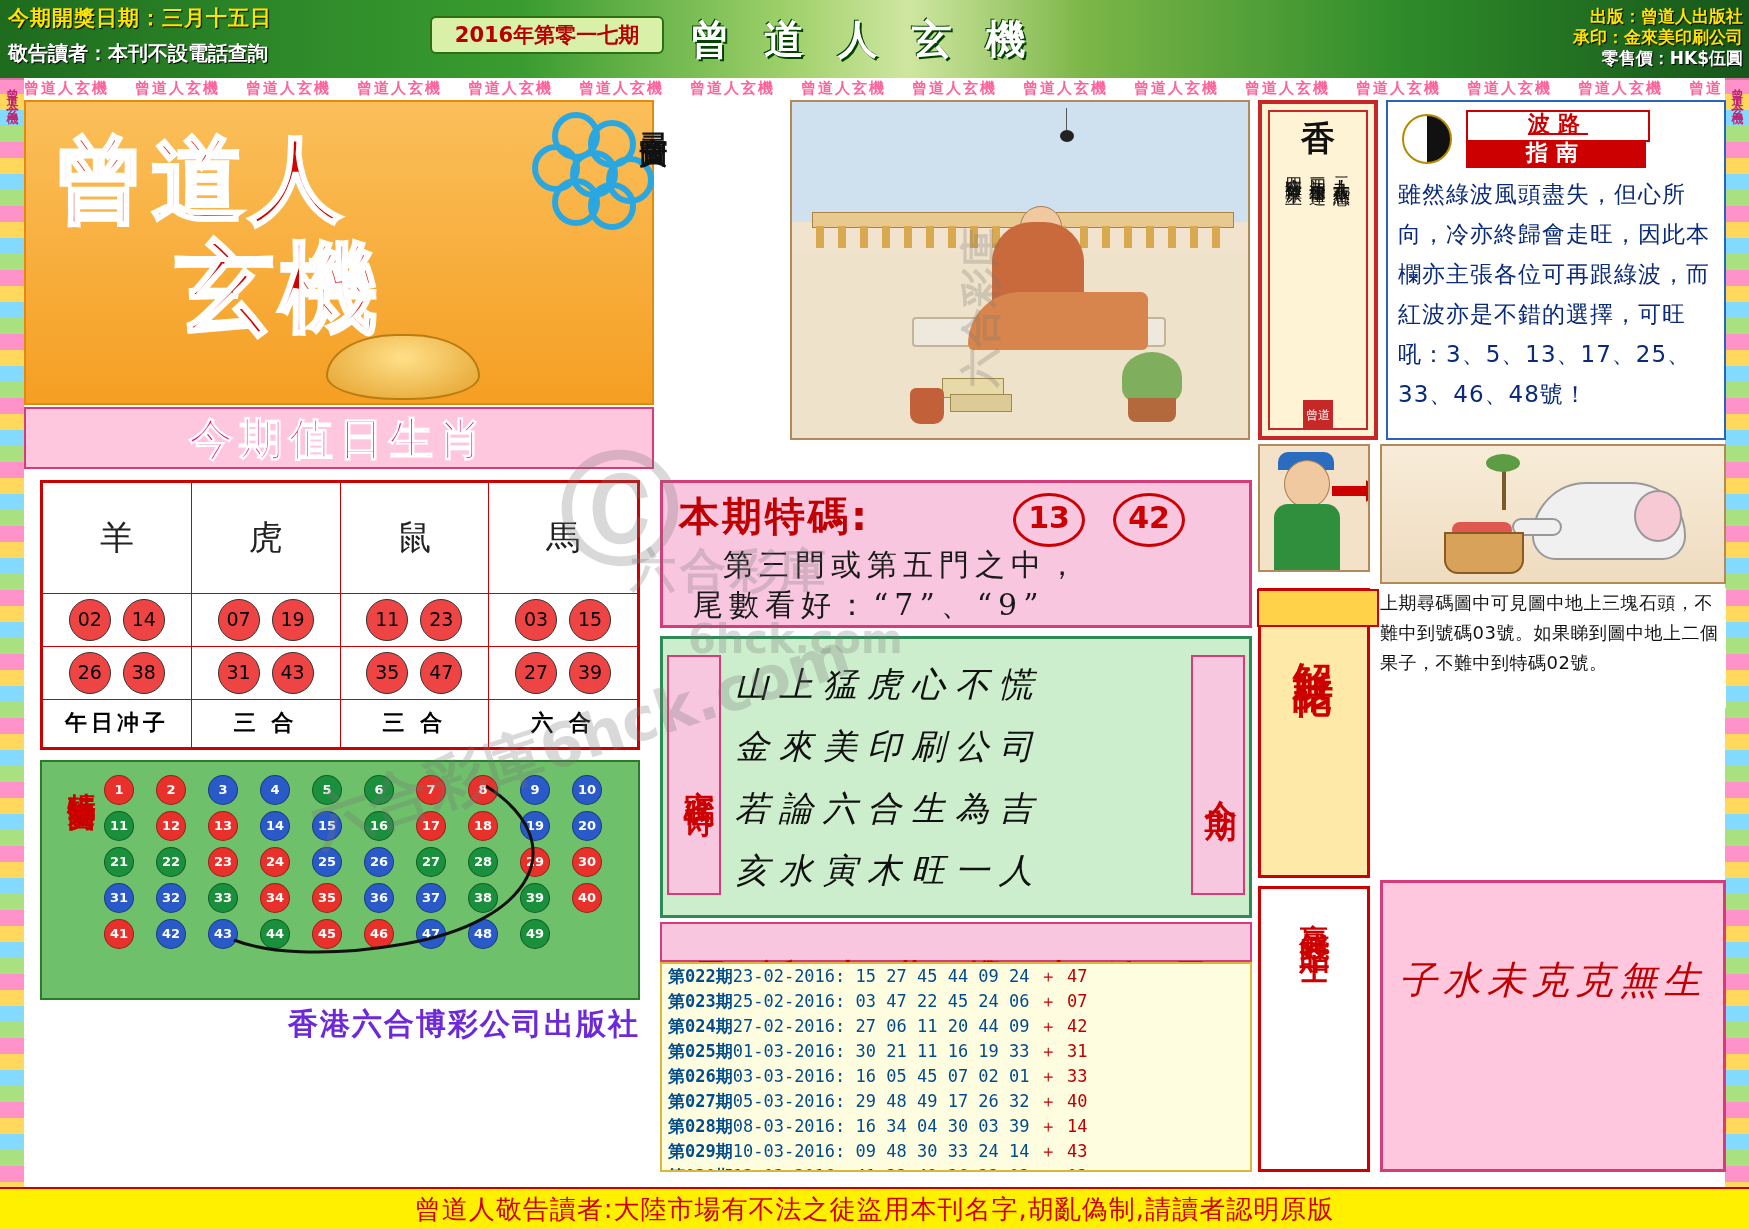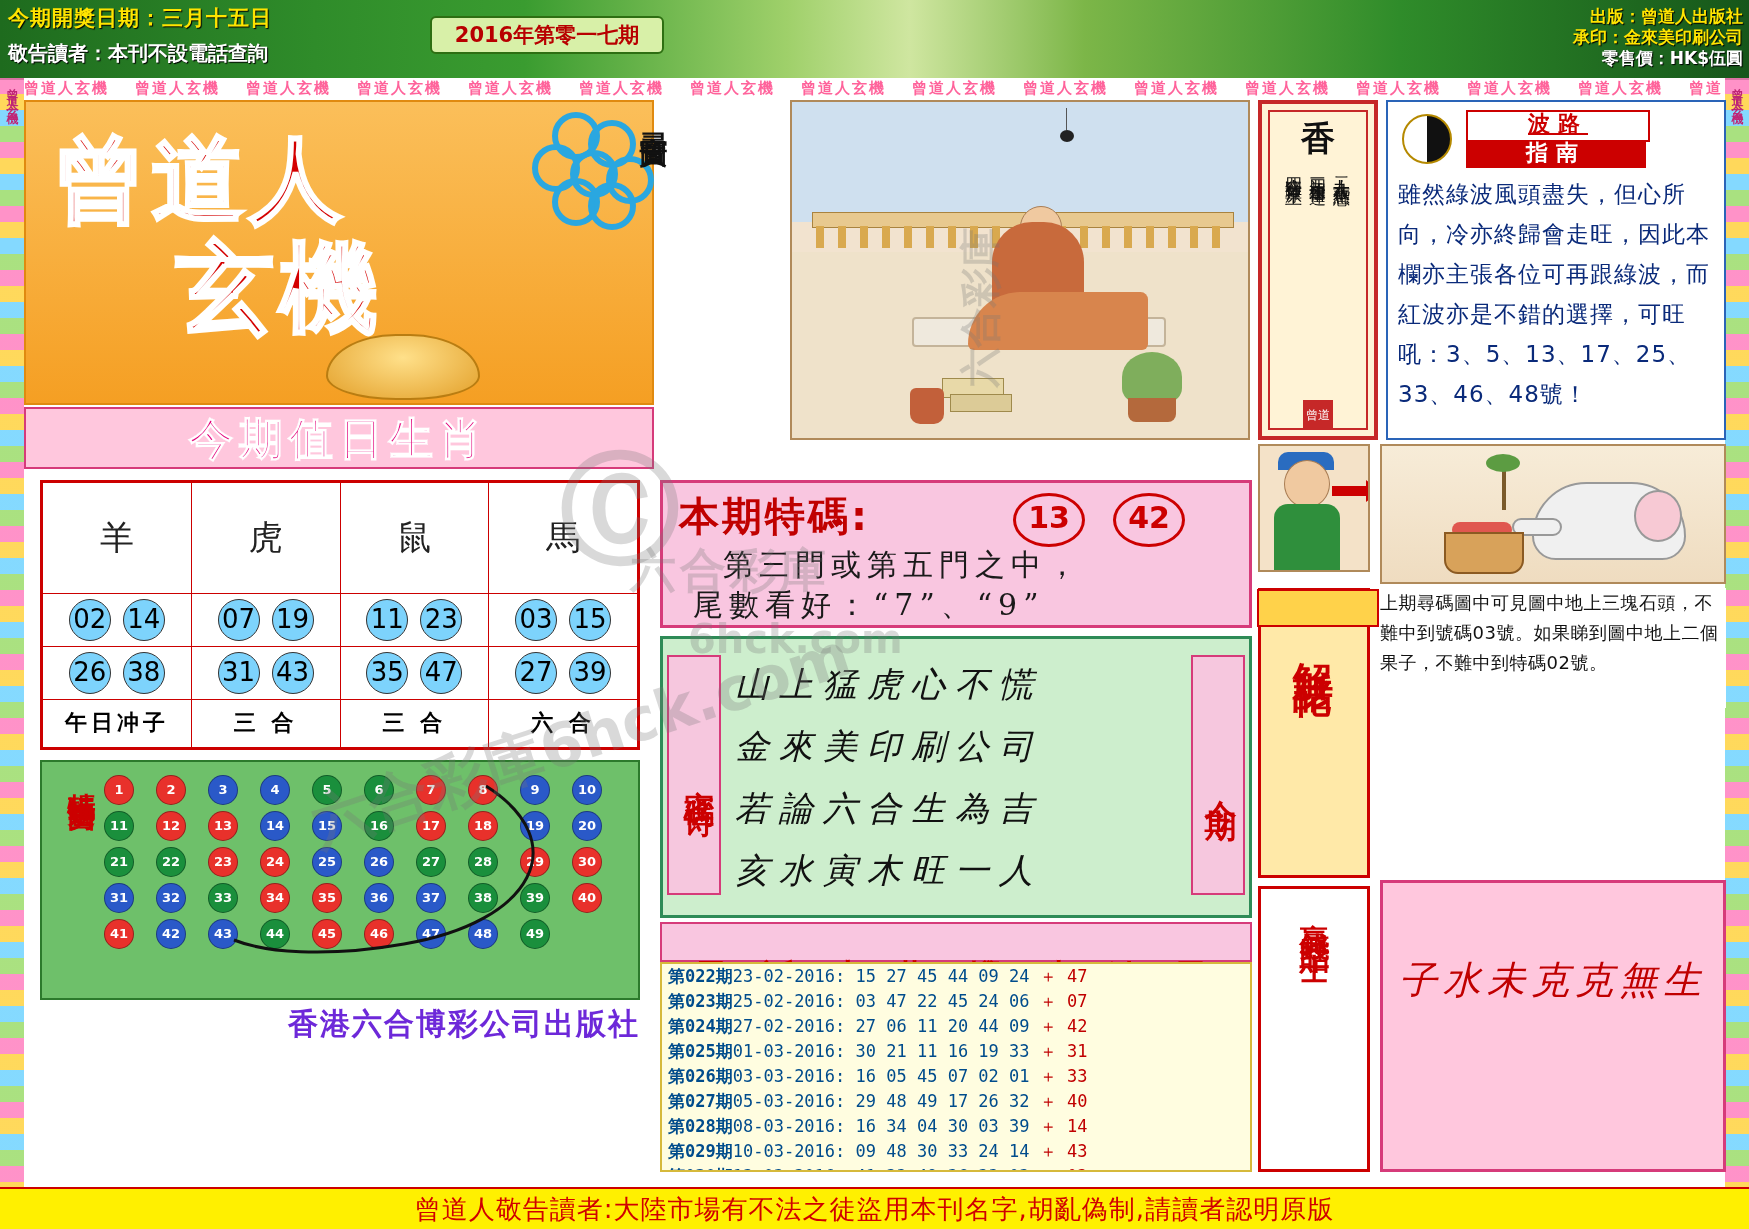--- a/index.html
+++ b/index.html
@@ -50,21 +50,21 @@
 
   #zhiriTitle{left:24px;top:407px;width:630px;height:62px;background:#ffc7dd;border:2px solid #d63b7a;}
   #zhiriTitle .t{font-size:44px;font-weight:bold;color:#e2007a;-webkit-text-stroke:1px #fff;text-align:center;line-height:60px;letter-spacing:6px;}
 
   #zodiacTable{left:40px;top:480px;width:600px;height:270px;background:#fff;border:2px solid #c00;}
   #zodiacTable table{width:100%;height:100%;border-collapse:collapse;}
   #zodiacTable td{border:1px solid #c00;text-align:center;font-size:20px;color:#000;}
   #zodiacTable .animrow td{height:96px;}
   #zodiacTable .numrow td{height:44px;}
   #zodiacTable .ftrow td{height:40px;font-size:22px;font-weight:bold;letter-spacing:4px;}
-  .ball{display:inline-block;width:40px;height:40px;line-height:38px;border:1.5px solid #333;border-radius:50%;font-size:26px;margin:0 6px;background:#7dd3fc;}
+  .ball{display:inline-block;width:40px;height:40px;line-height:38px;border:1.5px solid #333;border-radius:50%;font-size:19px;margin:0 6px;background:#ef4444;}
 
   #trendBox{left:40px;top:760px;width:600px;height:240px;background:#6ec06a;border:2px solid #2c7a2c;}
   #trendBox .label{position:absolute;left:6px;top:8px;width:52px;writing-mode:vertical-rl;font-size:28px;font-weight:bold;color:#c00;letter-spacing:3px;}
   #trendBox .grid{position:absolute;left:62px;top:10px;width:530px;}
   #trendBox .grid .row{display:flex;height:36px;align-items:center;}
   .dot{width:28px;height:28px;border-radius:50%;margin-right:22px;color:#fff;font-size:13px;font-weight:bold;text-align:center;line-height:28px;border:1px solid rgba(0,0,0,.35);}
   .dot.red{background:#e8312b;}
   .dot.blue{background:#2a59c8;}
   .dot.green{background:#1a8f3c;}
   #trendBox svg{position:absolute;left:62px;top:10px;pointer-events:none;}
@@ -173,20 +173,21 @@
 </style>
 </head>
 <body>
 
 <div id="page">
 
   <div class="topbar">
     <div class="left">今期開獎日期：三月十五日</div>
     <div class="left2">敬告讀者：本刊不設電話查詢</div>
     <div class="issuebox">2016年第零一七期</div>
+    <div class="bigtitle">曾 道 人 玄 機</div>
     <div class="topright">
       <div>出版：曾道人出版社</div>
       <div>承印：金來美印刷公司</div>
       <div class="w">零售價：HK$伍圓</div>
     </div>
   </div>
 
   <div class="ribbon l">
       <div class="txt">曾道人玄機</div>
     </div>

